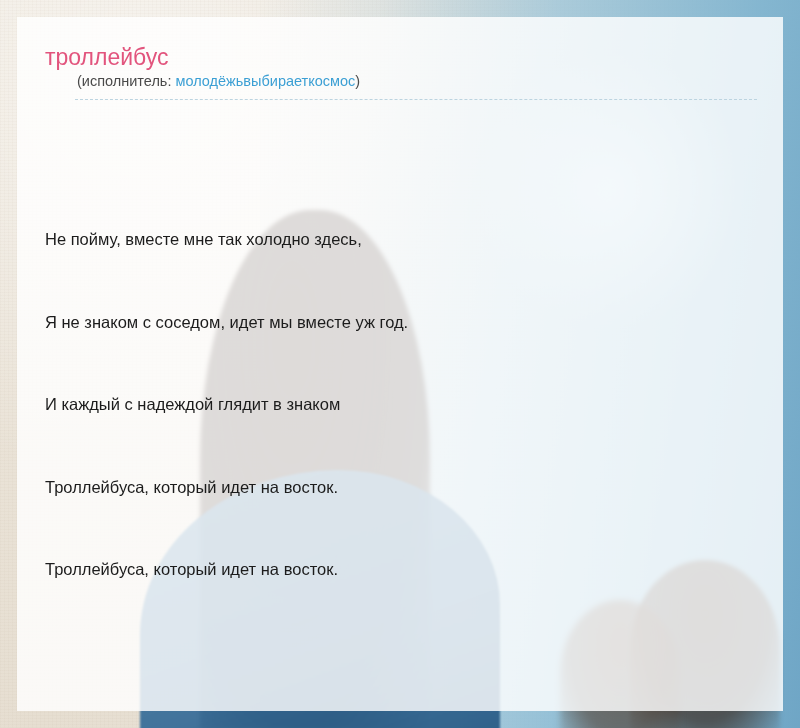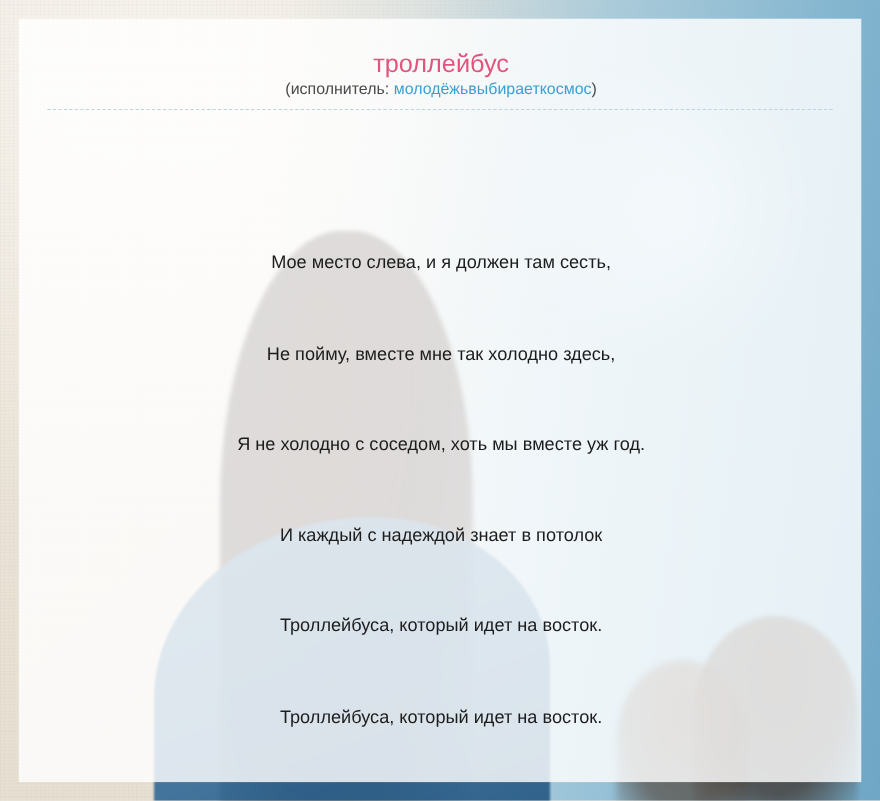--- a/index.html
+++ b/index.html
@@ -93,37 +93,37 @@
   
   .card {
     position: absolute;
     left: 17px;
     top: 17px;
     width: 766px;
     height: 694px;
     background: rgba(255,255,255,0.82);
     box-sizing: border-box;
     padding: 26px 26px 10px 26px;
-    text-align: center;
   }
 
   .title {
     color: #e2547d;
     font-size: 23px;
     line-height: 28px;
     font-weight: 400;
     margin: 0 0 2px 0;
     padding: 0 0 0 2px;
   }
   .subtitle {
     font-size: 14.5px;
     color: #4a4a4a;
     padding: 0 0 10px 2px;
     border-bottom: 1px dashed #bcd4e0;
     margin-bottom: 16px;
+    margin-left: 32px;
   }
   .subtitle a {
     color: #3b9fd4;
     text-decoration: none;
   }
 
   .lyrics {
     font-size: 16.5px;
     line-height: 27.5px;
     color: #1c1c1c;
@@ -158,24 +158,23 @@
   </div>
 
   <div class="card">
 
     <h1 class="title">троллейбус</h1>
 
     <div class="subtitle"><span>(исполнитель: </span><a href="#">молодёжьвыбираеткосмос</a><span>)</span></div>
 
     <div class="lyrics">
       <p class="stanza">
-        <span class="line">Мое место слева, и я должен там сесть,</span>
         <span class="line">Не пойму, вместе мне так холодно здесь,</span>
-        <span class="line">Я не холодно с соседом, хоть мы вместе уж год.</span>
-        <span class="line">И каждый с надеждой знает в потолок</span>
+        <span class="line">Я не знаком с соседом, идет мы вместе уж год.</span>
+        <span class="line">И каждый с надеждой глядит в знаком</span>
         <span class="line">Троллейбуса, который идет на восток.</span>
         <span class="line">Троллейбуса, который идет на восток.</span>
         
       </p>
       
       
     </div>
 
   </div>
 

